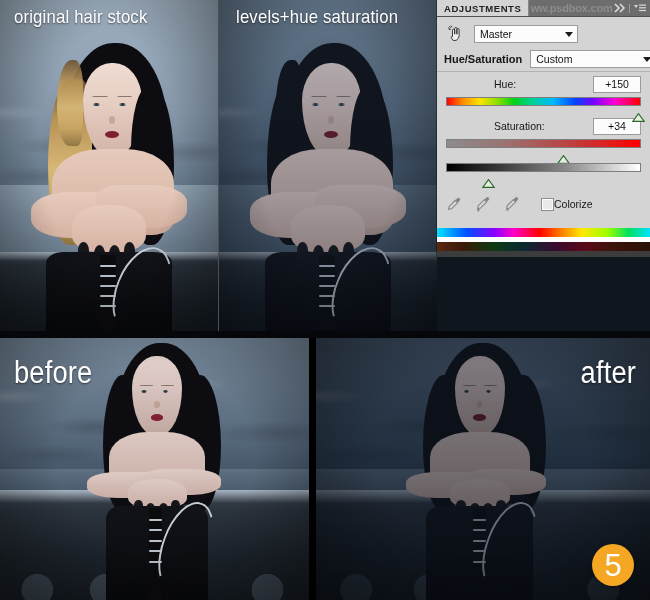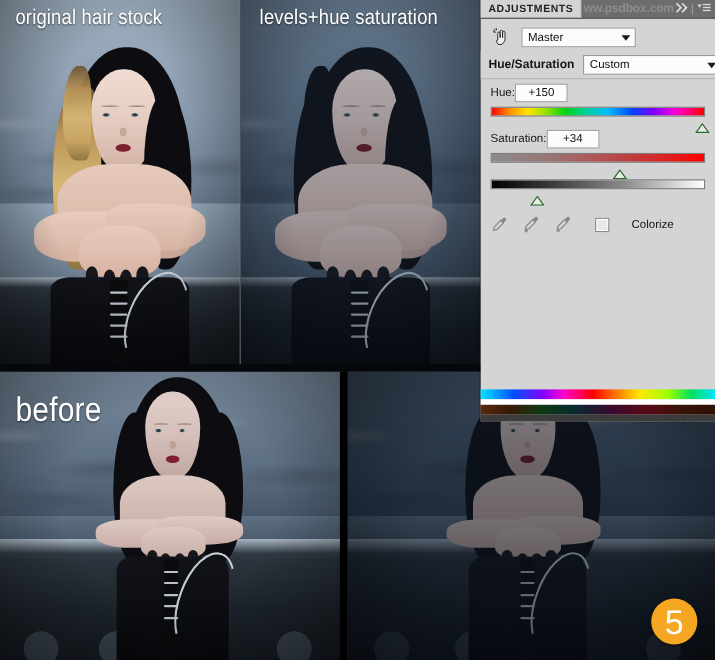--- a/index.html
+++ b/index.html
@@ -127,21 +127,21 @@
     position:absolute;border-radius:50%;
     background:#f5a623;
     color:#fff;display:flex;align-items:center;justify-content:center;
     font-size:31px;font-weight:400;line-height:1;
     font-family:"Liberation Sans", sans-serif;
     box-shadow:0 1px 3px rgba(0,0,0,.4);
   }
 
   
   #panel{
-    position:absolute;left:437px;top:0;width:213px;height:383px;
+    position:absolute;left:437px;top:0;width:213px;height:257px;
     background:#d4d4d4;
     box-shadow:-1px 0 0 rgba(0,0,0,.35);
     font-family:"Liberation Sans", sans-serif;
     color:#1b1b1b;
   }
   #panelTabBar{
     position:relative;height:16px;background:#6d6d6d;
     border-bottom:1px solid #4f4f4f;display:flex;align-items:stretch;
   }
   #tabActive{
@@ -173,21 +173,21 @@
   .pssel .caret{
     position:absolute;right:4px;top:50%;margin-top:-2px;
     width:0;height:0;border-left:4px solid transparent;border-right:4px solid transparent;
     border-top:5px solid #1a1a1a;
   }
 
   #channelRow{display:flex;align-items:center;gap:9px;padding:7px 7px 3px 9px;}
   #onImageTool{width:19px;height:19px;}
 
   .sliderBlock{padding:3px 9px 0 9px;}
-  .sliderHead{display:flex;align-items:center;justify-content:flex-start;height:18px;}
+  .sliderHead{display:flex;align-items:center;justify-content:space-between;height:18px;margin-left:48px;}
   .sliderLabel{font-size:10.5px;color:#161616;}
   .valBox{
     background:#fcfcfc;border:1px solid #9b9b9b;width:46px;height:15px;
     font-size:10.5px;color:#111;display:flex;align-items:center;justify-content:center;
     box-shadow:inset 0 1px 0 #fff;
   }
   .track{
     position:relative;height:9px;margin-top:4px;
     border:1px solid #7e7e7e;box-sizing:border-box;
   }
@@ -198,21 +198,21 @@
   .track.lig{background:linear-gradient(90deg,#000000 0%,#3b3b3b 28%,#8a8a8a 62%,#ffffff 100%);}
   .thumb{
     position:absolute;top:10px;width:13px;height:9px;margin-left:-6px;
   }
 
   #toolsRow{
     display:flex;align-items:center;gap:13px;
     padding:0 9px;margin-top:24px;
   }
   .dropper{width:16px;height:16px;opacity:.62;}
-  .colorizeWrap{display:flex;align-items:center;gap:20px;margin-left:8px;}
+  .colorizeWrap{display:flex;align-items:center;gap:0;margin-left:8px;}
   .cbox{
     width:11px;height:11px;background:#e9e9e9;border:1px solid #8c8c8c;
     box-shadow:inset 0 0 0 1px #fdfdfd;
   }
   .colorizeLbl{font-size:10.5px;color:#161616;}
 
   #spectrumWrap{position:absolute;left:0;right:0;bottom:0;}
   .specBar{height:9px;width:100%;}
   .specTop{background:linear-gradient(90deg,
       #00e5ff 0%,#0050ff 14%,#8a00ff 27%,#ff00c8 36%,#ff0000 48%,

